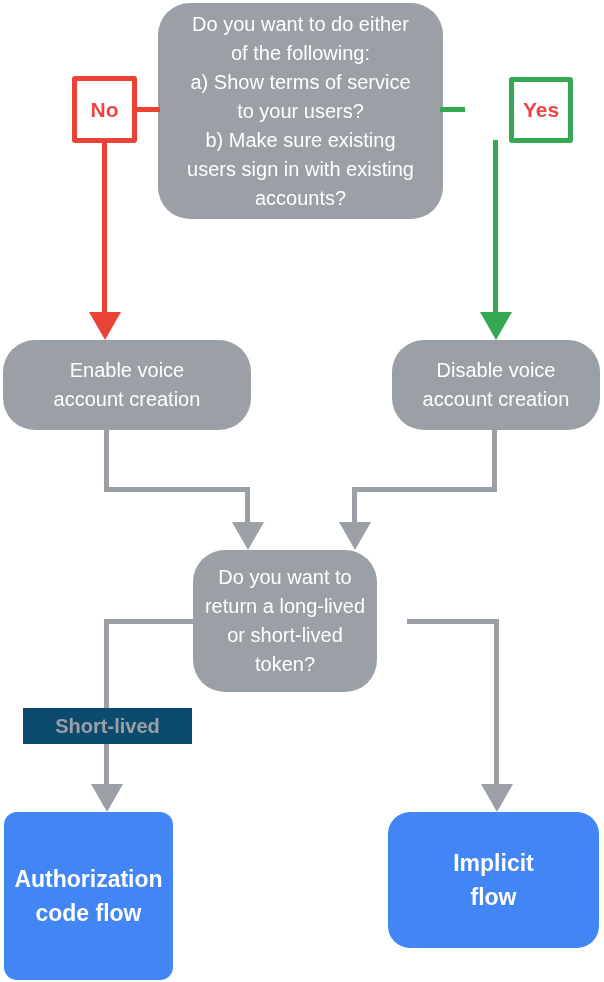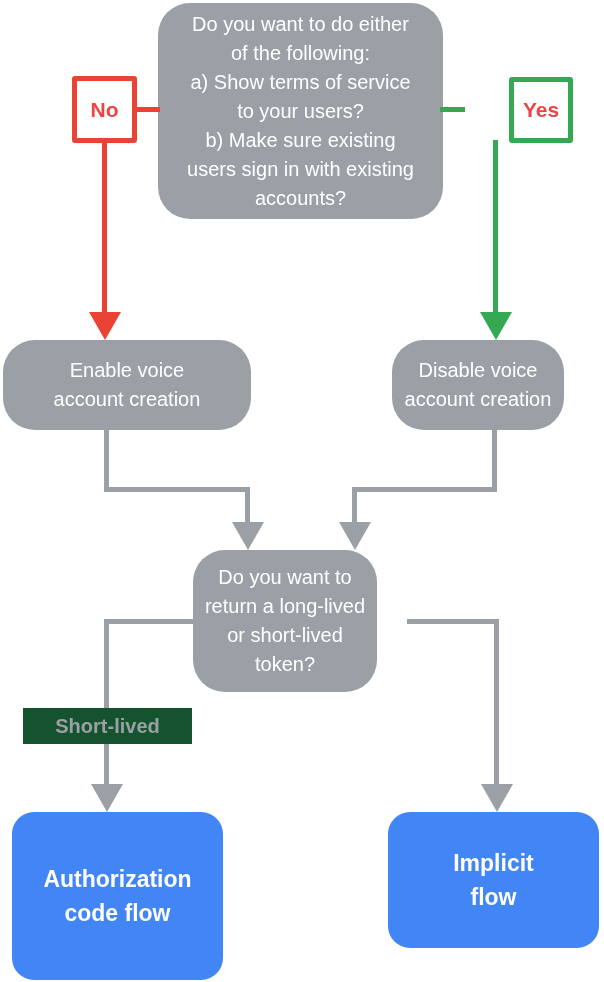--- a/index.html
+++ b/index.html
@@ -27,32 +27,32 @@
     color: #ffffff;
     box-sizing: border-box;
   }
   .node .txt {
     white-space: pre-line;
     font-size: 20px;
     line-height: 29px;
   }
   .node-root     { left: 158px; top: 3px;   width: 285px; height: 216px; }
   .node-enable   { left: 3px;   top: 340px; width: 248px; height: 90px; }
-  .node-disable  { left: 392px; top: 340px; width: 172px; height: 90px; }
+  .node-disable  { left: 392px; top: 340px; width: 208px; height: 90px; }
   .node-token    { left: 193px; top: 550px; width: 184px; height: 142px; }
   .node-result {
     background: #4285F4;
     border-radius: 22px;
   }
   .node-result .txt {
     font-weight: bold;
     font-size: 23px;
     line-height: 34px;
   }
-  .node-auth     { left: 12px;   top: 812px; width: 211px; height: 168px; }
+  .node-auth     { left: 4px;   top: 812px; width: 169px; height: 168px; border-radius: 13px; }
   .node-implicit { left: 388px; top: 812px; width: 211px; height: 136px; }
 
   
   .badge {
     position: absolute;
     background: #ffffff;
     border-radius: 3px;
     box-sizing: border-box;
     display: flex;
     align-items: center;
@@ -102,21 +102,21 @@
   .ah-red   { border-top-color: #EA4335; left: 89px;  top: 312px; }
   .ah-green { border-top-color: #34A853; left: 480px; top: 312px; }
   .ah-g1    { border-top-color: #9AA0A6; left: 232px; top: 522px; }
   .ah-g2    { border-top-color: #9AA0A6; left: 339px; top: 522px; }
   .ah-g3    { border-top-color: #9AA0A6; left: 91px;  top: 784px; }
   .ah-g4    { border-top-color: #9AA0A6; left: 481px; top: 784px; }
 
   
   .edge-label {
     position: absolute;
-    background: #14532d;
+    background: #0c4a6e;
     color: #9AA0A6;
     font-weight: bold;
     font-size: 20px;
     display: flex;
     align-items: center;
     justify-content: center;
     z-index: 3;
   }
   .lbl-short { left: 23px;  top: 708px; width: 169px; height: 36px; }
   .lbl-long  { left: 410px; top: 708px; width: 169px; height: 36px; }

